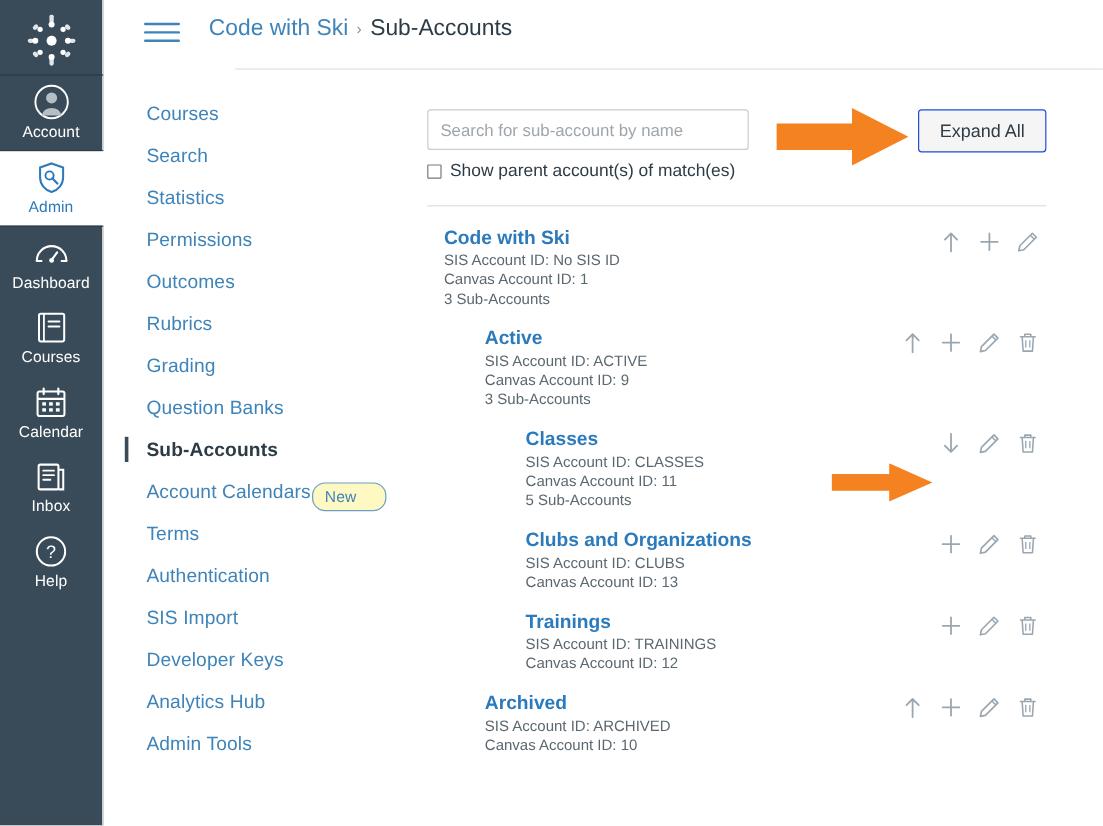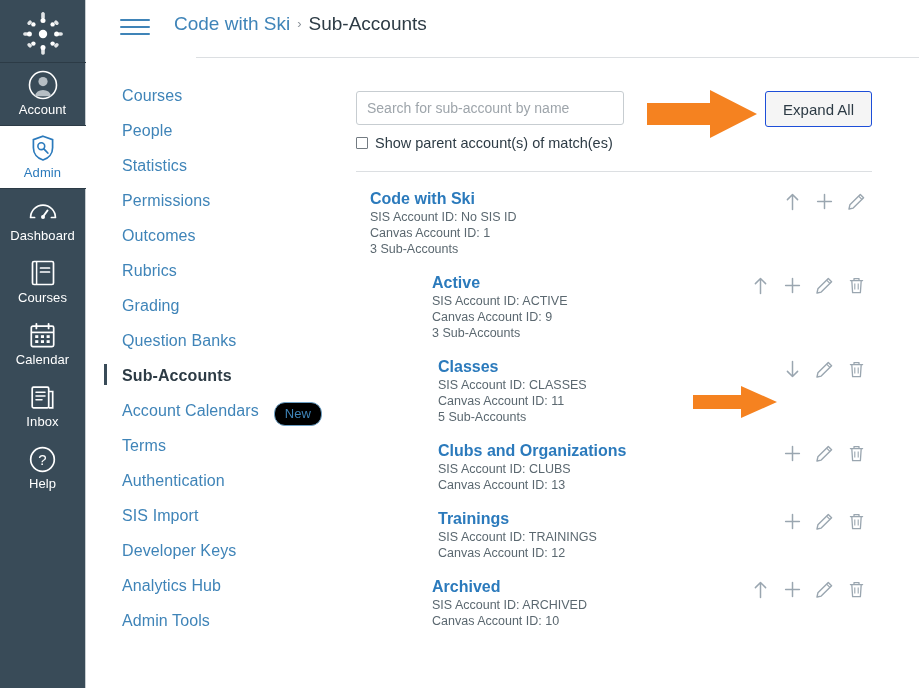--- a/index.html
+++ b/index.html
@@ -70,25 +70,25 @@
     width: 3px; height: 21px;
     background: #394B58;
   }
   .an-badge {
     display: inline-block;
     border: 1px solid #6c9fc4;
     border-radius: 11px;
     color: #3f84b8;
     font-size: 13px;
     line-height: 13px;
-    padding: 4px 10px 5px 10px;
+    padding: 4px 24px 5px 10px;
     position: absolute;
     right: 12px;
     top: 9px;
-    background: #000000;
+    background: #fef9c3;
   }
 
   
   .header {
     position: absolute; left: 86px; top: 0;
     width: 833px; height: 58px;
   }
   .hamburger {
     position: absolute; left: 34px; top: 14px;
     width: 32px; height: 26px;
@@ -182,21 +182,21 @@
     text-decoration: none;
     display: inline-block;
   }
   .acct-meta {
     color: #5b6870;
     font-size: 12.5px;
     line-height: 15px;
     margin-top: 1px;
   }
   .acct.depth-0 { margin-left: 14px; }
-  .acct.depth-1 { margin-left: 76px; }
+  .acct.depth-1 { margin-left: 48px; }
   .acct.depth-2 { margin-left: 82px; }
 
   .acct-actions {
     position: absolute;
     right: 0; top: 0;
     display: flex; align-items: center;
     gap: 0;
   }
   .act {
     width: 32px; height: 24px;
@@ -345,21 +345,21 @@
     <div class="breadcrumb">
       <a class="bc-link">Code with Ski</a>
       <span class="bc-sep">›</span>
       <span class="bc-current">Sub-Accounts</span>
     </div>
     <div class="header-rule"></div>
   </div>
 
   <nav class="account-nav">
     <a class="an-item">Courses</a>
-    <a class="an-item">People</a>
+    <a class="an-item">Search</a>
     <a class="an-item">Statistics</a>
     <a class="an-item">Permissions</a>
     <a class="an-item">Outcomes</a>
     <a class="an-item">Rubrics</a>
     <a class="an-item">Grading</a>
     <a class="an-item">Question Banks</a>
     <a class="an-item active">Sub-Accounts</a>
     <a class="an-item two-line">
       <span>Account Calendars</span>
       <span class="an-badge">New</span>

